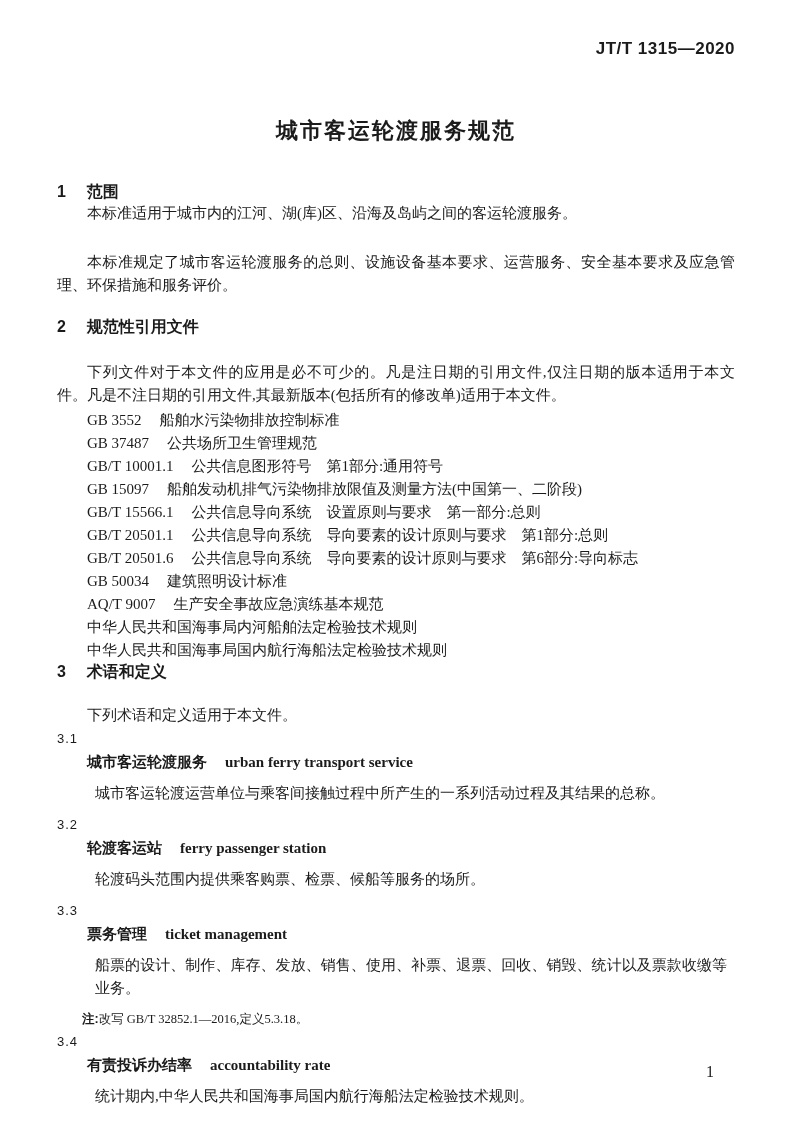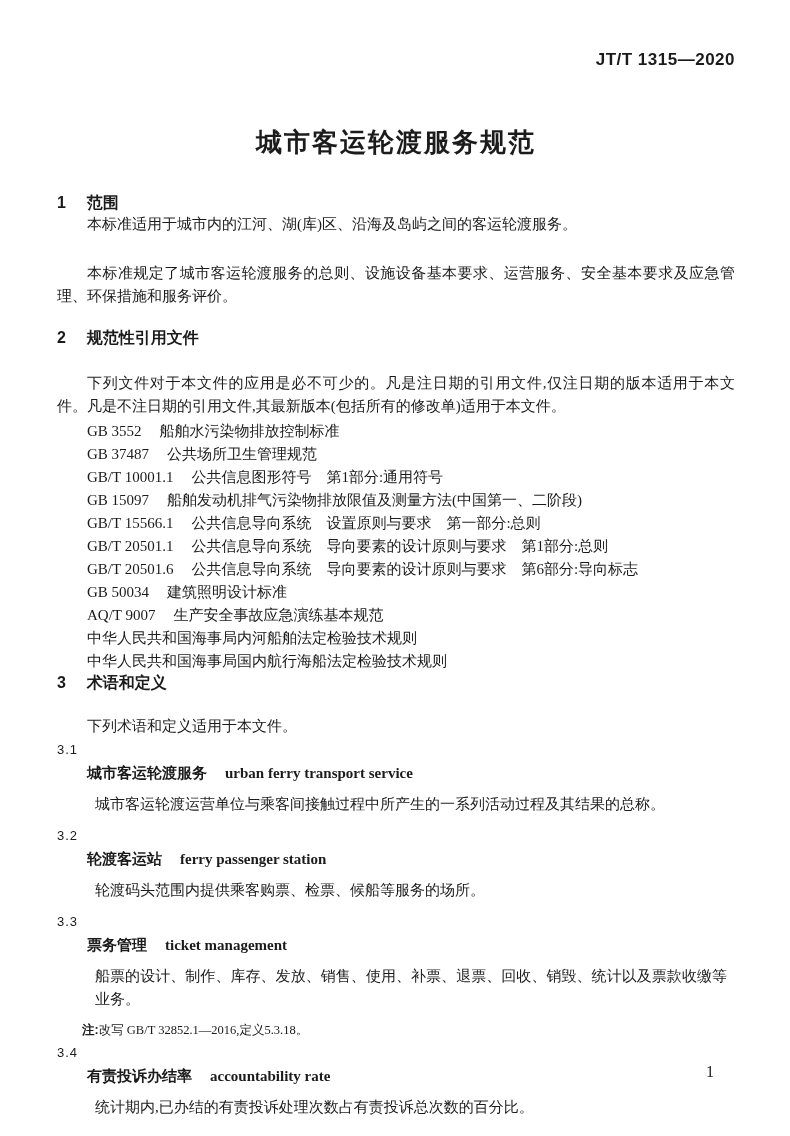--- a/index.html
+++ b/index.html
@@ -10,41 +10,41 @@
   body {
     width: 790px;
     height: 1136px;
     overflow: hidden;
   }
   .page {
     position: relative;
     box-sizing: border-box;
     width: 790px;
     height: 1136px;
-    padding: 50px 55px 0 57px;
+    padding: 39px 55px 0 57px;
     background: #ffffff;
     color: #1b1b1b;
     font-family: "Liberation Serif", "DejaVu Serif", serif;
     font-size: 15px;
     line-height: 23px;
   }
   .doc-code {
     text-align: right;
     font-family: "Liberation Sans", "DejaVu Sans", sans-serif;
     font-weight: 700;
     font-size: 17px;
     line-height: 20px;
     letter-spacing: 0.5px;
   }
   .doc-title {
     margin-top: 57px;
     text-align: center;
     font-family: "Liberation Sans", "DejaVu Sans", sans-serif;
     font-weight: 700;
-    font-size: 26px;
+    font-size: 22px;
     line-height: 30px;
     letter-spacing: 2px;
   }
   .sec-heading {
     font-family: "Liberation Sans", "DejaVu Sans", sans-serif;
     font-weight: 700;
     font-size: 16px;
     line-height: 20px;
   }
   .sec-heading .sec-no { margin-right: 1.3em; }
@@ -176,20 +176,20 @@
       <div class="term-note">
         <span class="note-label">注:</span><span>改写 GB/T 32852.1—2016,定义5.3.18。</span>
       </div>
     </div>
 
     <div class="term-block">
       <div class="clause-no">3.4</div>
       <div class="term-line">
         <span class="term-zh">有责投诉办结率</span><span class="term-en">accountability rate</span>
       </div>
-      <p class="term-def">统计期内,已办结的有责投诉处理次数占有责投诉总次数的百分比。</p>
+      <p class="term-def">统计期内,中华人民共和国海事局国内航行海船法定检验技术规则。</p>
     </div>
 
   </div>
 
   <div class="page-number">1</div>
 
 </div>
 
 </body></html>

